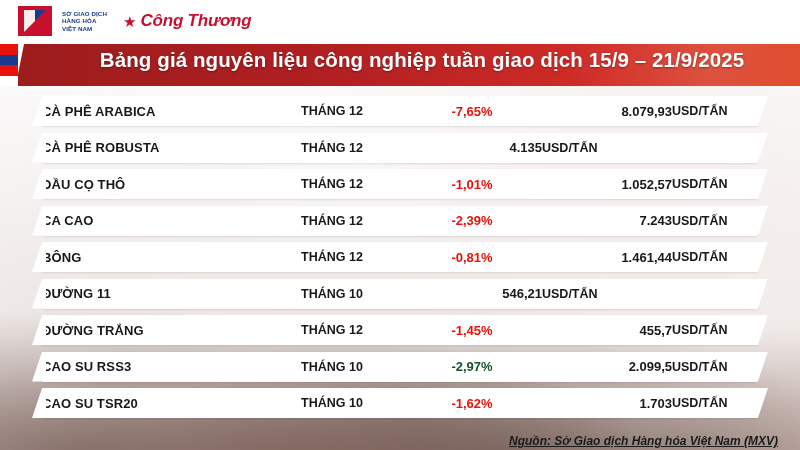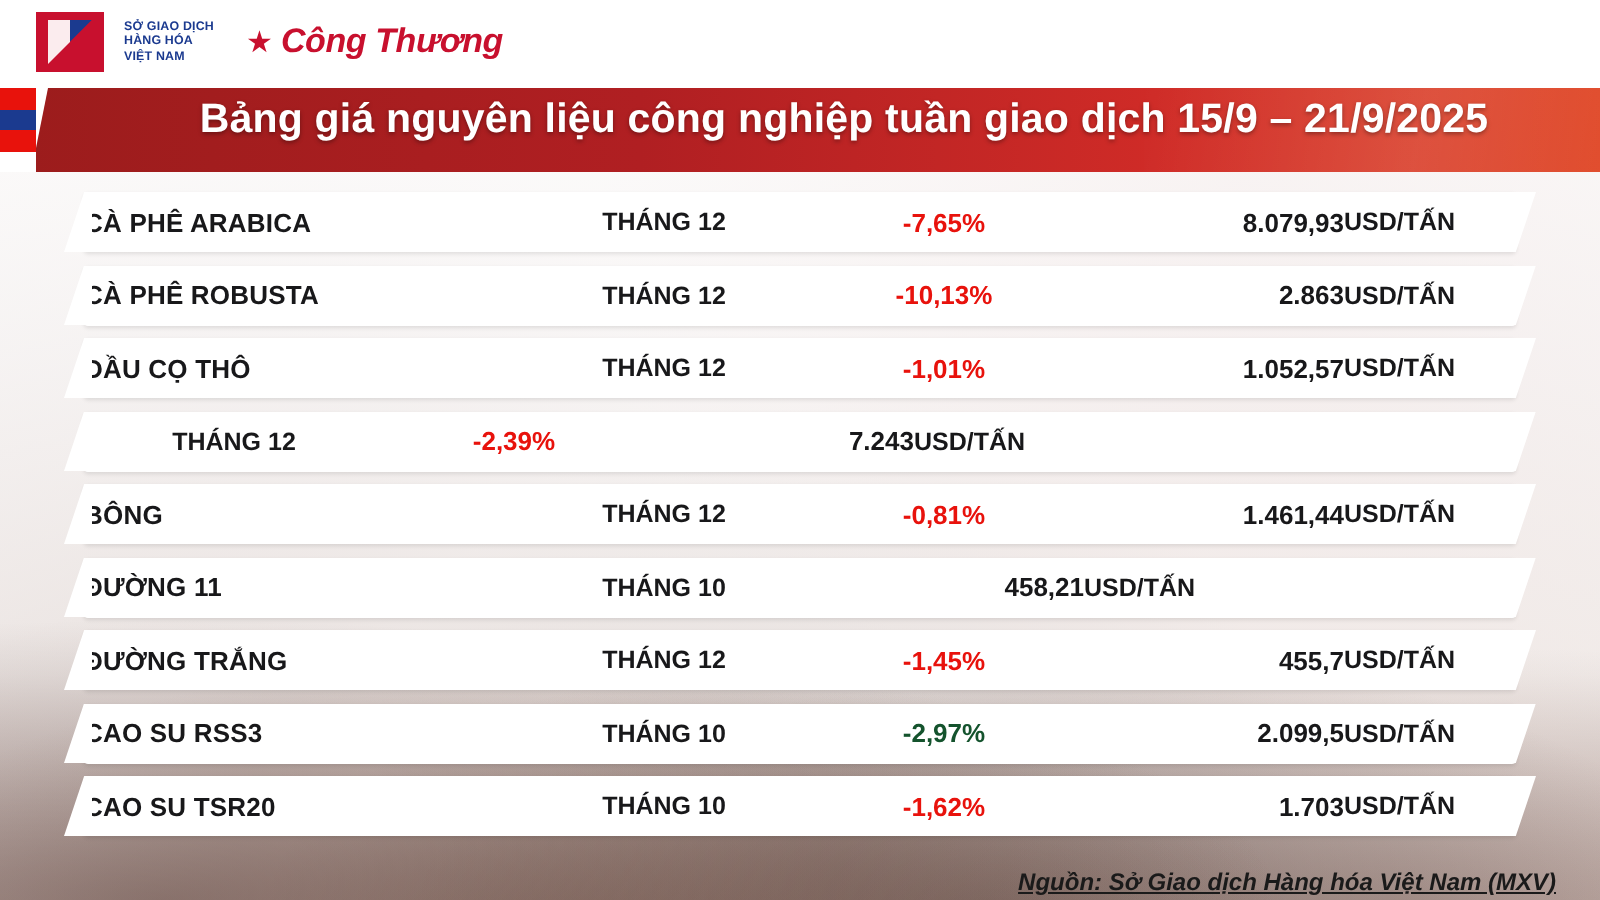--- a/index.html
+++ b/index.html
@@ -118,52 +118,52 @@
       <div class="c-name">CÀ PHÊ ARABICA</div>
       <div class="c-month">THÁNG 12</div>
       <div class="c-change" style="color:#e8120c">-7,65%</div>
       <div class="c-price">8.079,93</div>
       <div class="c-unit">USD/TẤN</div>
     </div>
 
     <div class="row">
       <div class="c-name">CÀ PHÊ ROBUSTA</div>
       <div class="c-month">THÁNG 12</div>
-      <div class="c-change" style="color:#e8120c">-10,13%</div>
-      <div class="c-price">2.863</div>
+      <div class="c-price">4.135</div>
       <div class="c-unit">USD/TẤN</div>
     </div>
 
     <div class="row">
       <div class="c-name">DẦU CỌ THÔ</div>
       <div class="c-month">THÁNG 12</div>
       <div class="c-change" style="color:#e8120c">-1,01%</div>
       <div class="c-price">1.052,57</div>
       <div class="c-unit">USD/TẤN</div>
     </div>
 
     <div class="row">
+      <div class="c-name">CA CAO</div>
       <div class="c-month">THÁNG 12</div>
       <div class="c-change" style="color:#e8120c">-2,39%</div>
       <div class="c-price">7.243</div>
       <div class="c-unit">USD/TẤN</div>
     </div>
 
     <div class="row">
       <div class="c-name">BÔNG</div>
       <div class="c-month">THÁNG 12</div>
       <div class="c-change" style="color:#e8120c">-0,81%</div>
       <div class="c-price">1.461,44</div>
       <div class="c-unit">USD/TẤN</div>
     </div>
 
     <div class="row">
       <div class="c-name">ĐƯỜNG 11</div>
       <div class="c-month">THÁNG 10</div>
-      <div class="c-price">458,21</div>
+      <div class="c-price">546,21</div>
       <div class="c-unit">USD/TẤN</div>
     </div>
 
     <div class="row">
       <div class="c-name">ĐƯỜNG TRẮNG</div>
       <div class="c-month">THÁNG 12</div>
       <div class="c-change" style="color:#e8120c">-1,45%</div>
       <div class="c-price">455,7</div>
       <div class="c-unit">USD/TẤN</div>
     </div>

